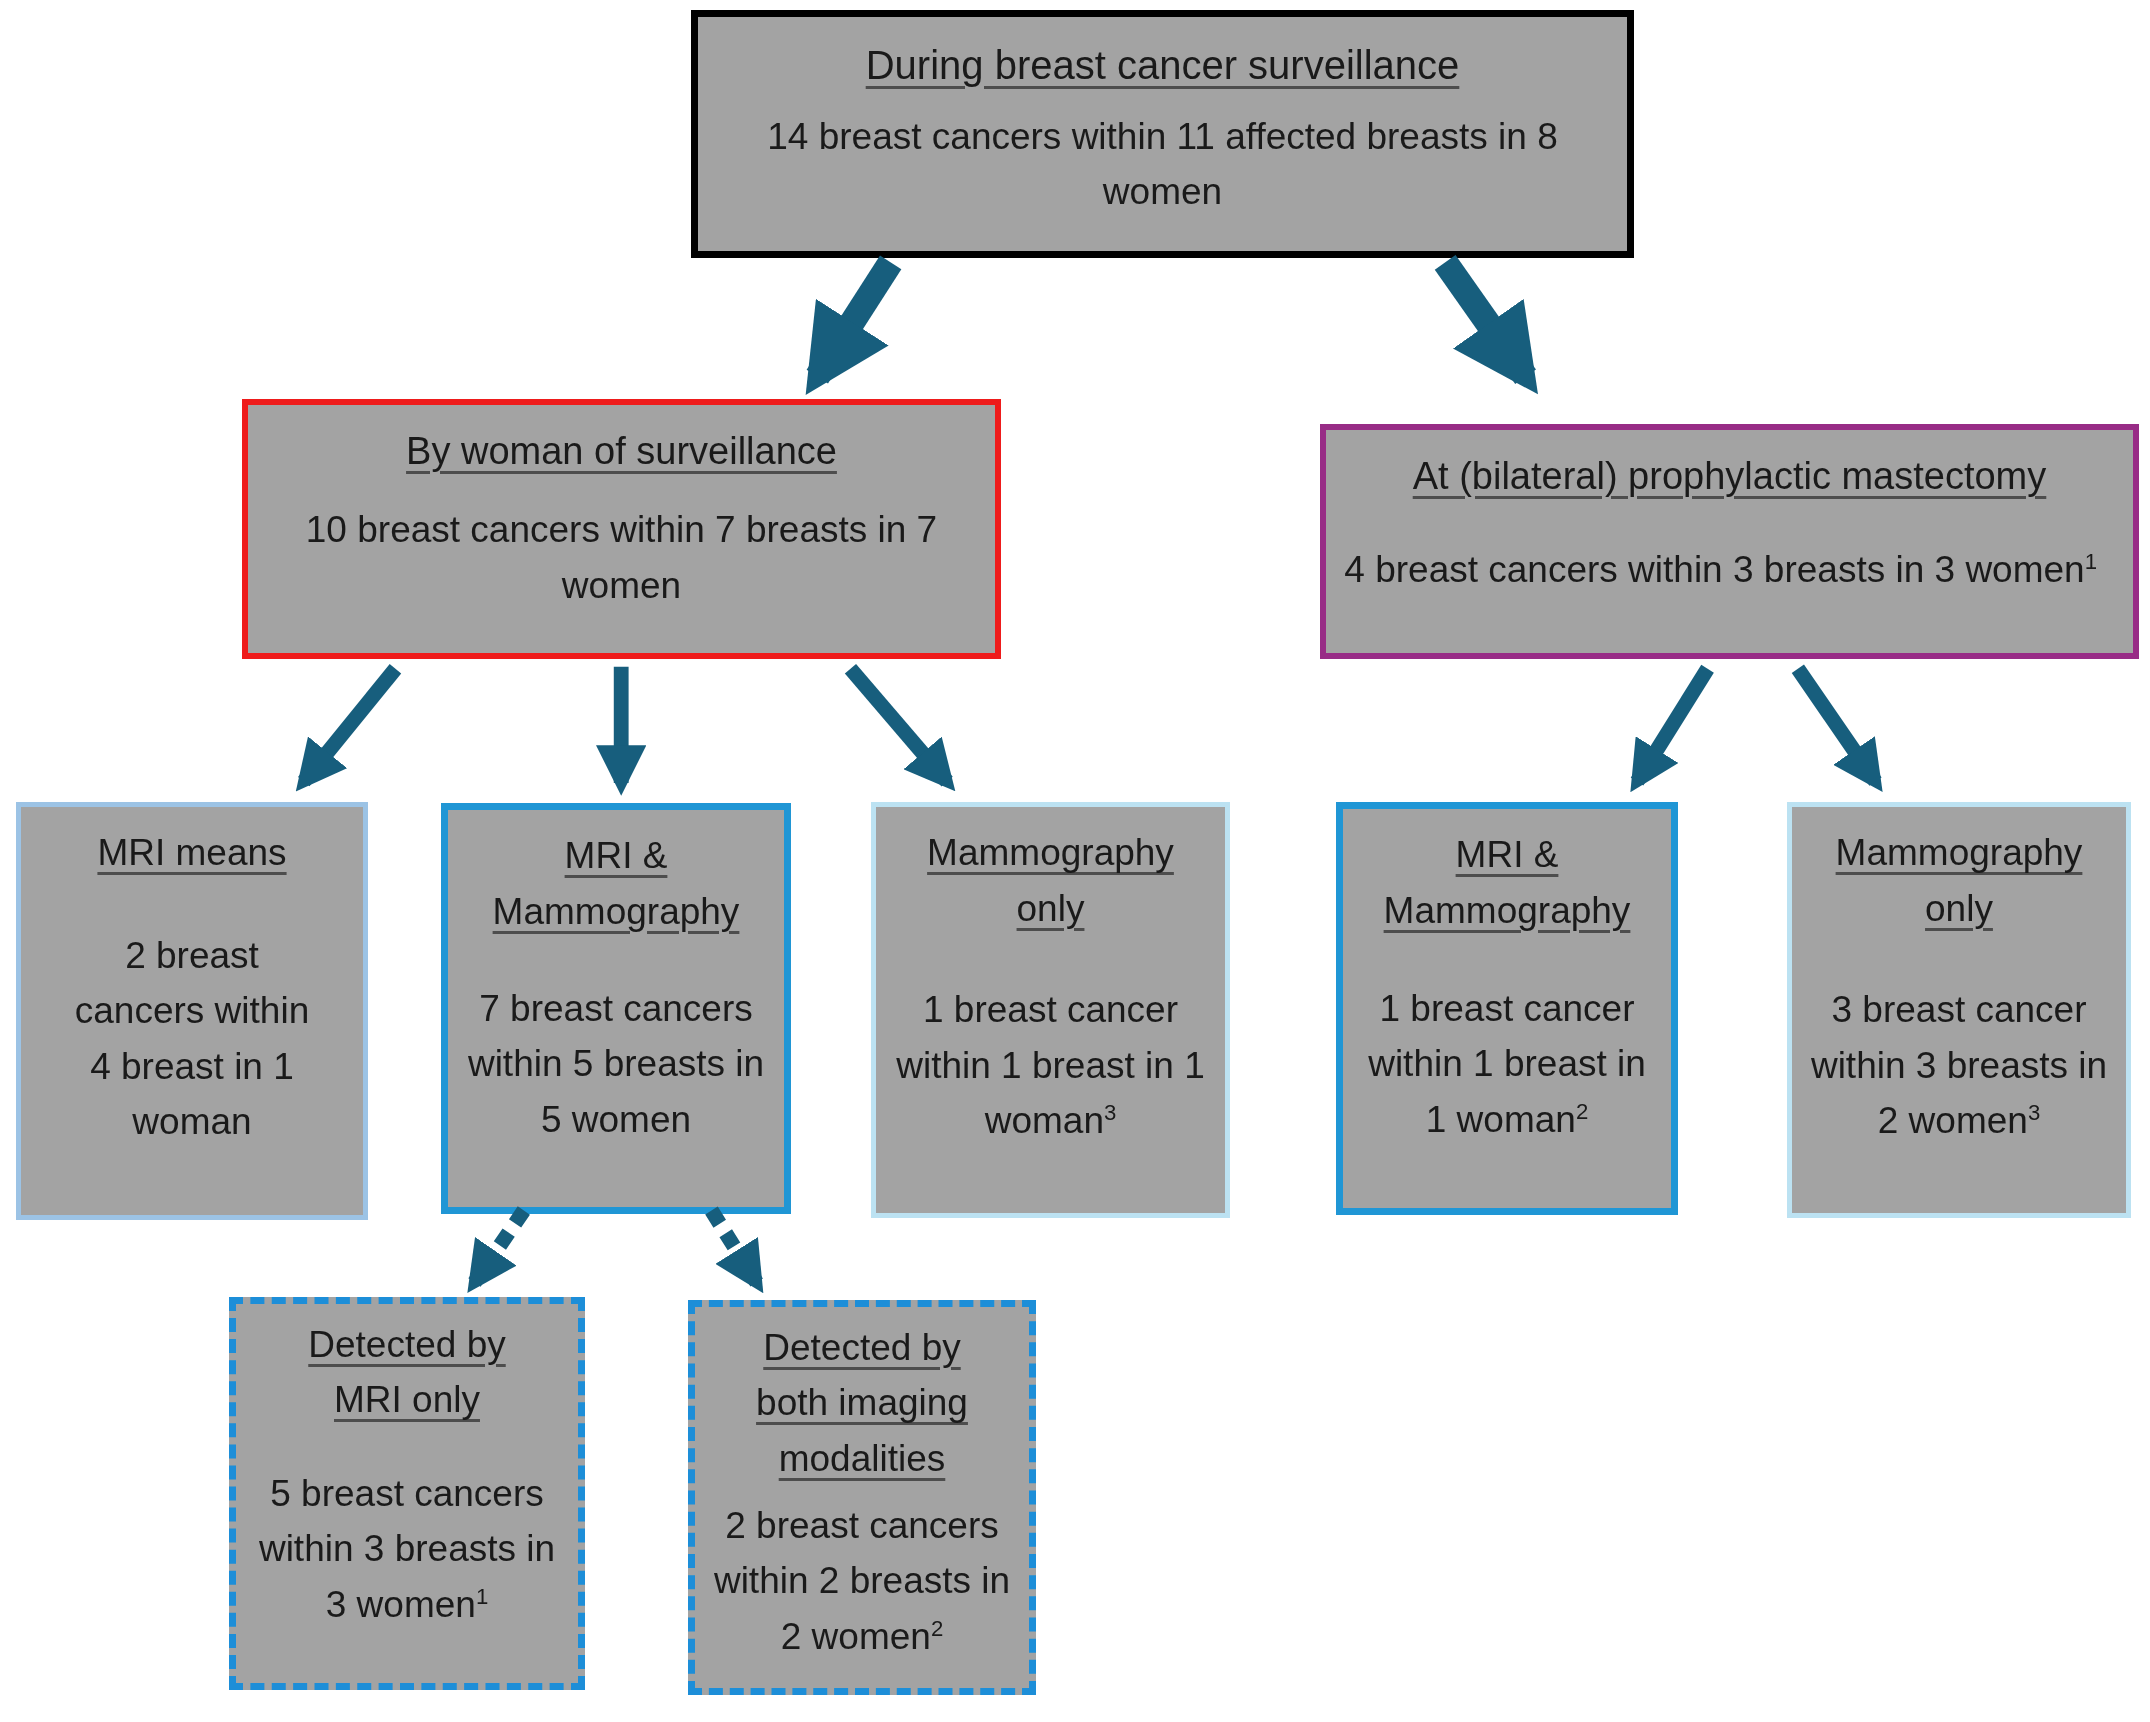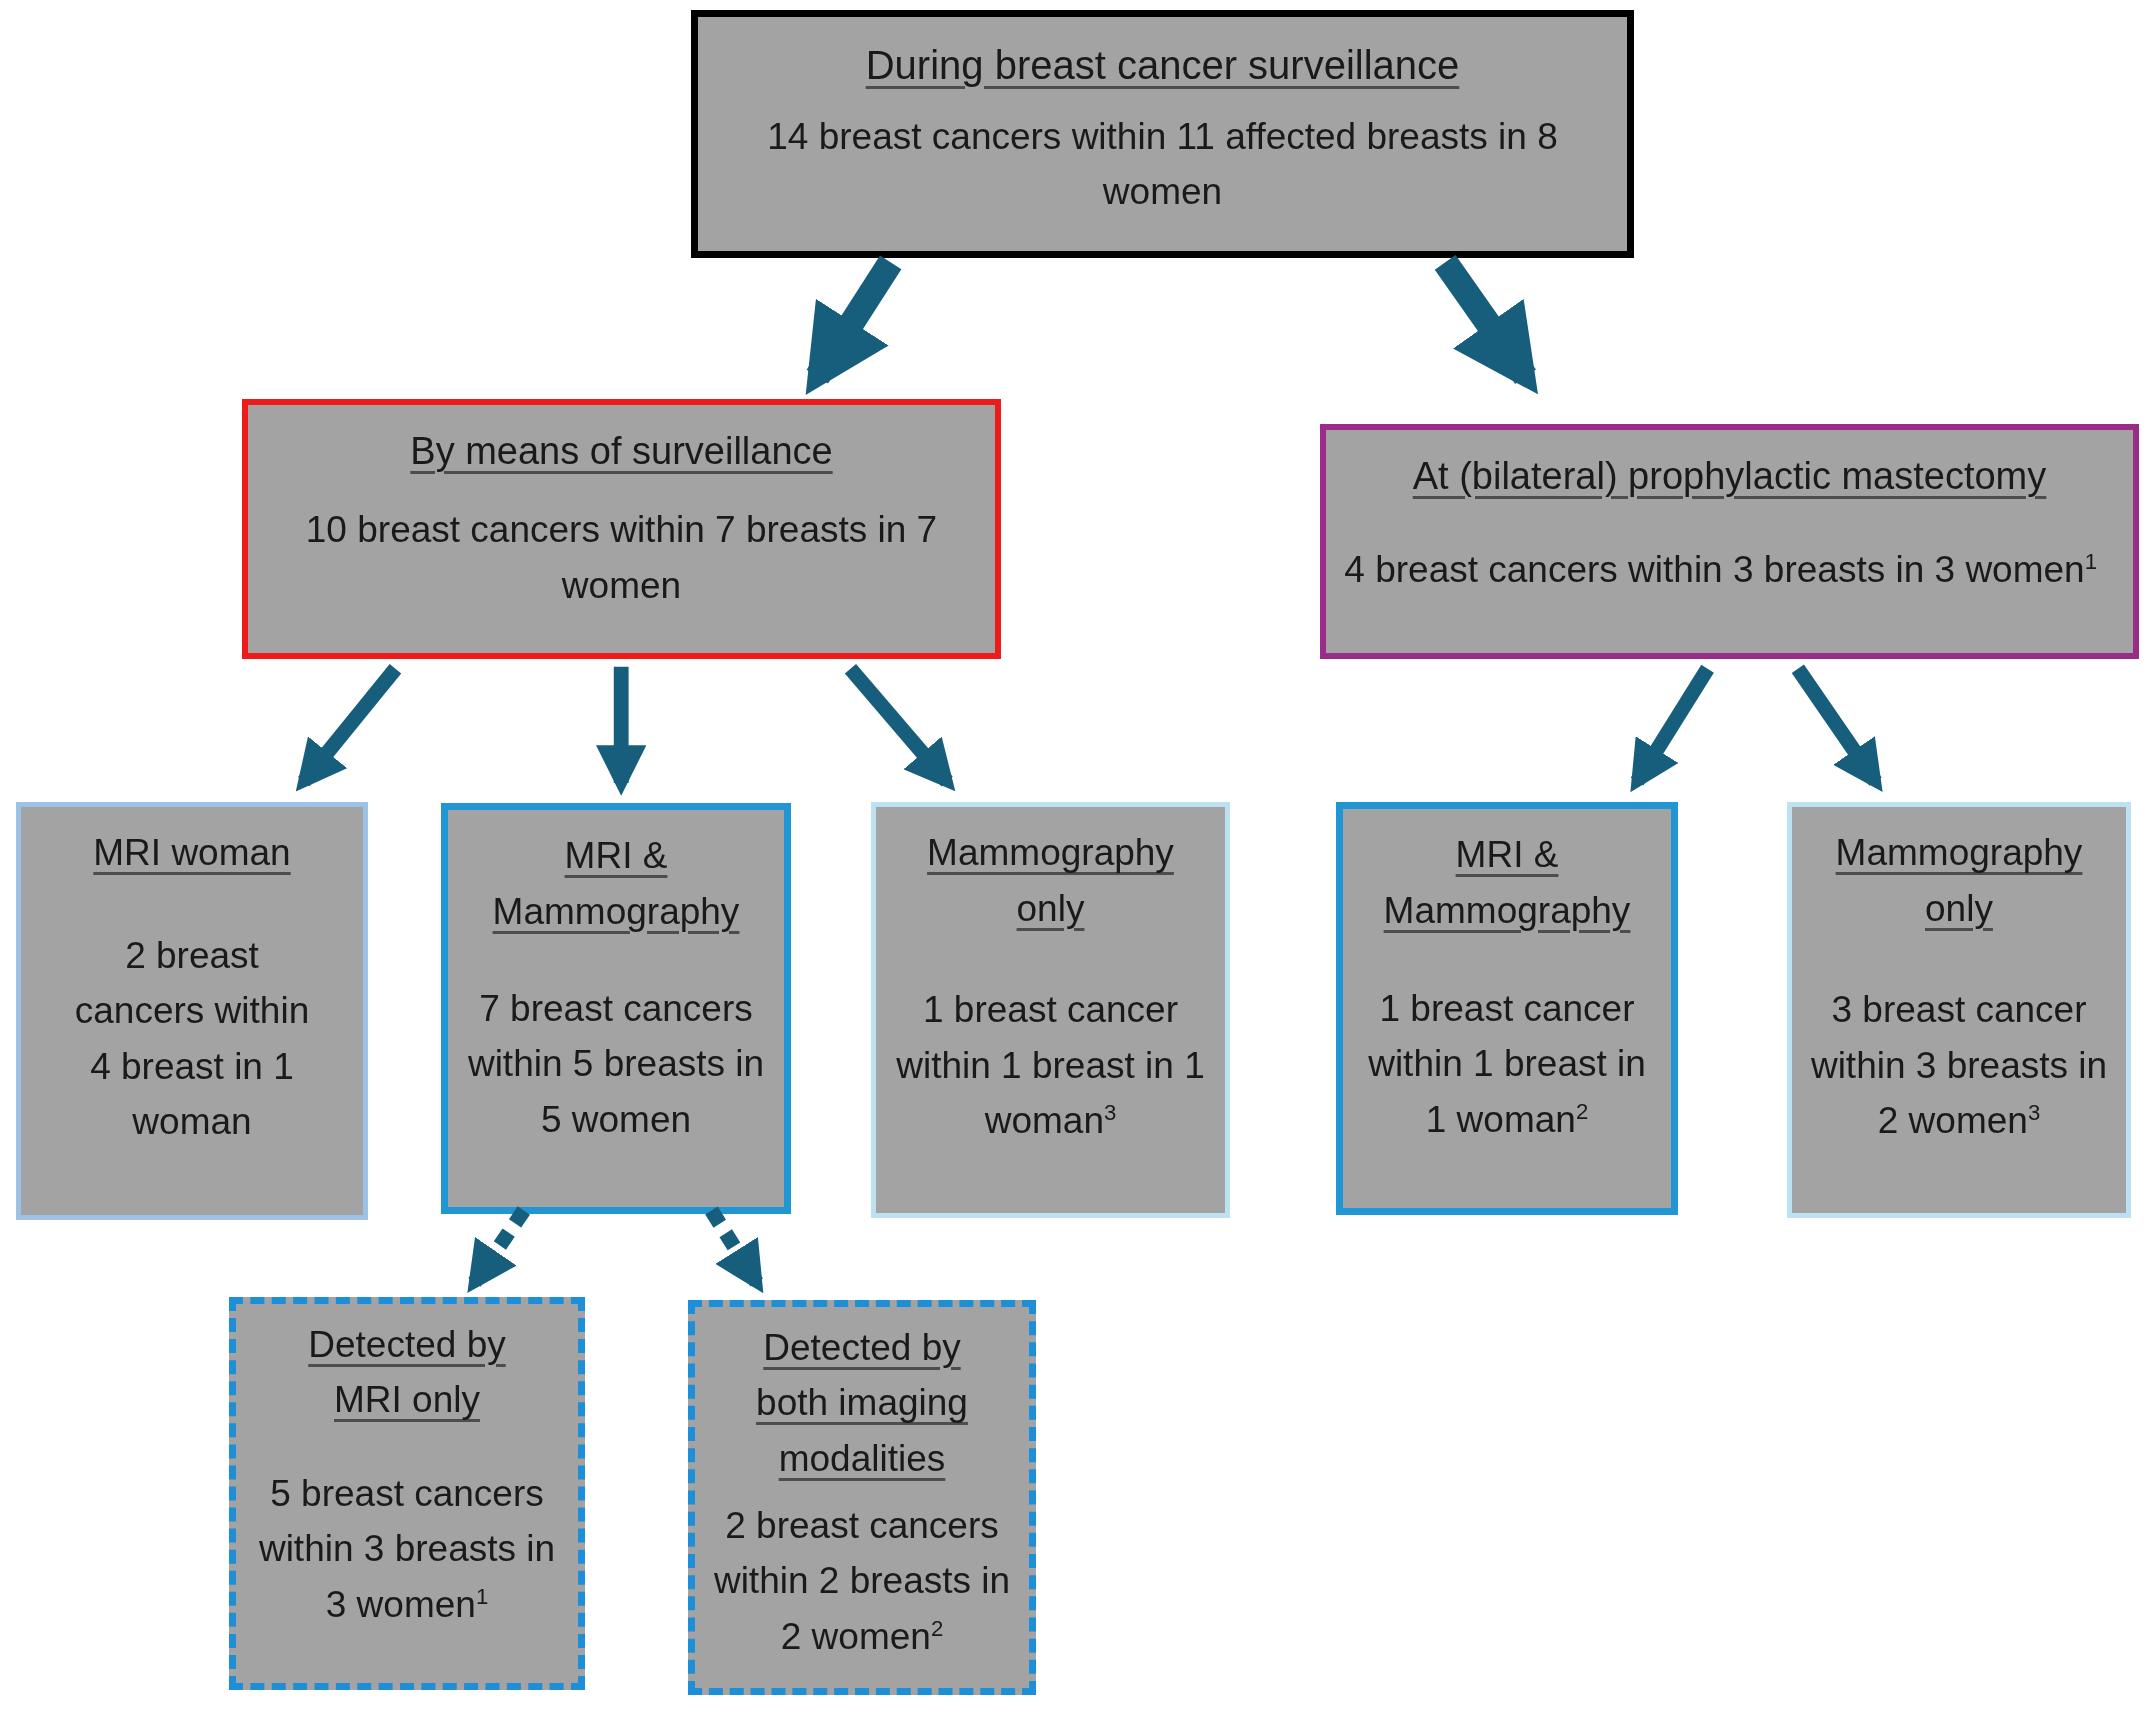--- a/index.html
+++ b/index.html
@@ -121,35 +121,35 @@
 <div class="stage">
 
   <div class="fbox box-top">
     <div class="box-title">During breast cancer surveillance</div>
     <div class="box-body-wrap">
       <div class="box-body"><span>14 breast cancers within 11 affected breasts in 8 women</span></div>
     </div>
   </div>
 
   <div class="fbox lvl2 box-surveillance">
-    <div class="box-title">By means of surveillance</div>
+    <div class="box-title">By woman of surveillance</div>
     <div class="box-body-wrap">
       <div class="box-body"><span>10 breast cancers within 7 breasts in 7 women</span></div>
     </div>
   </div>
 
   <div class="fbox lvl2 box-mastectomy">
     <div class="box-title">At (bilateral) prophylactic mastectomy</div>
     <div class="box-body-wrap">
       <div class="box-body"><span>4 breast cancers within 3 breasts in 3 women</span><sup>1</sup></div>
     </div>
   </div>
 
   <div class="fbox box-mri-only">
-    <div class="box-title">MRI woman</div>
+    <div class="box-title">MRI means</div>
     <div class="box-body-wrap">
       <div class="box-body"><span>2 breast cancers within 4 breast in 1 woman</span></div>
     </div>
   </div>
 
   <div class="fbox box-mri-mammo-left">
     <div class="box-title">MRI &amp; Mammography</div>
     <div class="box-body-wrap">
       <div class="box-body"><span>7 breast cancers within 5 breasts in 5 women</span></div>
     </div>

